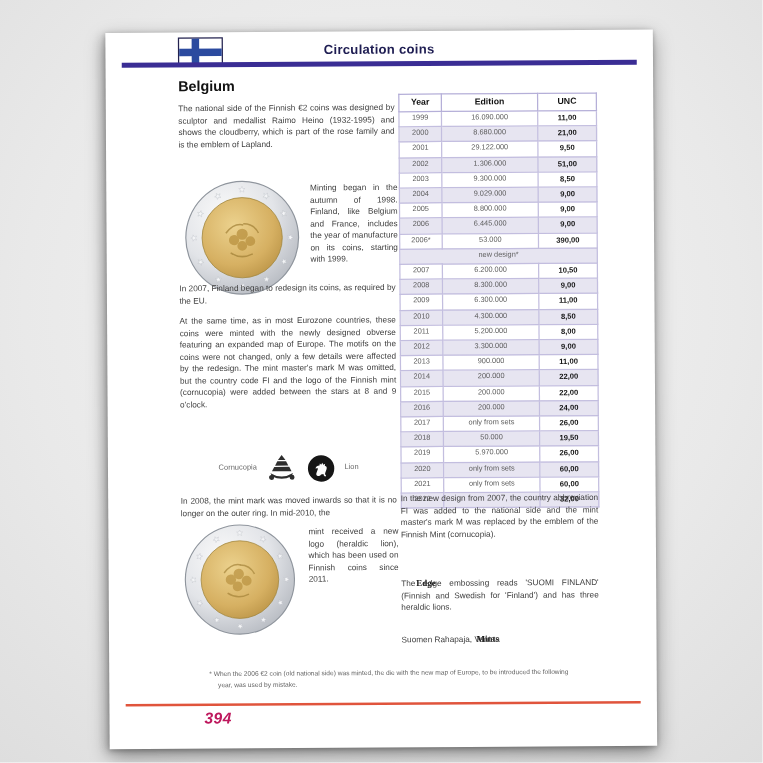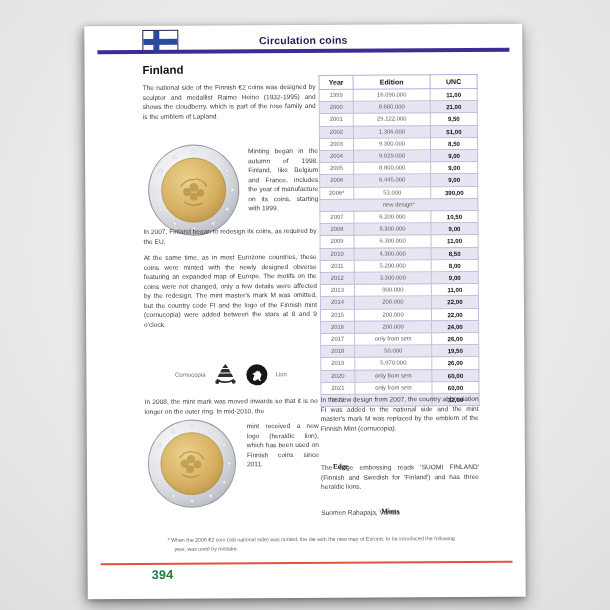--- a/index.html
+++ b/index.html
@@ -49,36 +49,36 @@
   
   .p-right{left:234px;top:370px;width:158px;}
   .subhead{position:absolute;margin:12px;font-size:7.2px;font-weight:bold;color:#141414;font-family:Liberation Serif, serif;}
   .h-edge{left:234px;top:426px;}
   .p-edge{left:234px;top:438px;width:158px;}
   .h-mints{left:234px;top:471px;padding-left:48px;}
   .p-mints{left:234px;top:483px;width:158px;text-align:left;}
   
   .footnote{position:absolute;left:80px;top:510px;width:282px;margin:0;font-size:5.3px;line-height:1.65;color:#666;text-indent:-7px;padding-left:7px;}
   .rule-red{position:absolute;left:13px;top:537px;width:412px;height:2px;background:#e0543c;}
-  .pageno{position:absolute;left:64px;top:542px;font-size:12.5px;font-weight:bold;color:#15803d;letter-spacing:.3px;}
+  .pageno{position:absolute;left:76px;top:542px;font-size:12.5px;font-weight:bold;color:#be185d;letter-spacing:.3px;font-style:italic;}
 </style>
 </head>
 <body>
 
 <div class="stage">
   <div class="page">
 
     <div class="flag">
       <div class="bar-h"></div>
       <div class="bar-v"></div>
     </div>
     <div class="header-title">Circulation coins</div>
     <div class="rule-purple"></div>
 
-    <h1 class="country">Finland</h1>
+    <h1 class="country">Belgium</h1>
 
     <p class="para p-intro">The national side of the Finnish €2 coins was designed by sculptor and medallist Raimo Heino (1932-1995) and shows the cloudberry, which is part of the rose family and is the emblem of Lapland.</p>
 
     <div class="coin coin-1">
       <svg viewBox="0 0 100 100" width="100%" height="100%">
         <defs>
           <radialGradient id="ringG" cx="35%" cy="30%" r="80%">
             <stop offset="0%" stop-color="#fafafa"></stop>
             <stop offset="55%" stop-color="#e2e4e8"></stop>
             <stop offset="100%" stop-color="#b4b8bf"></stop>

